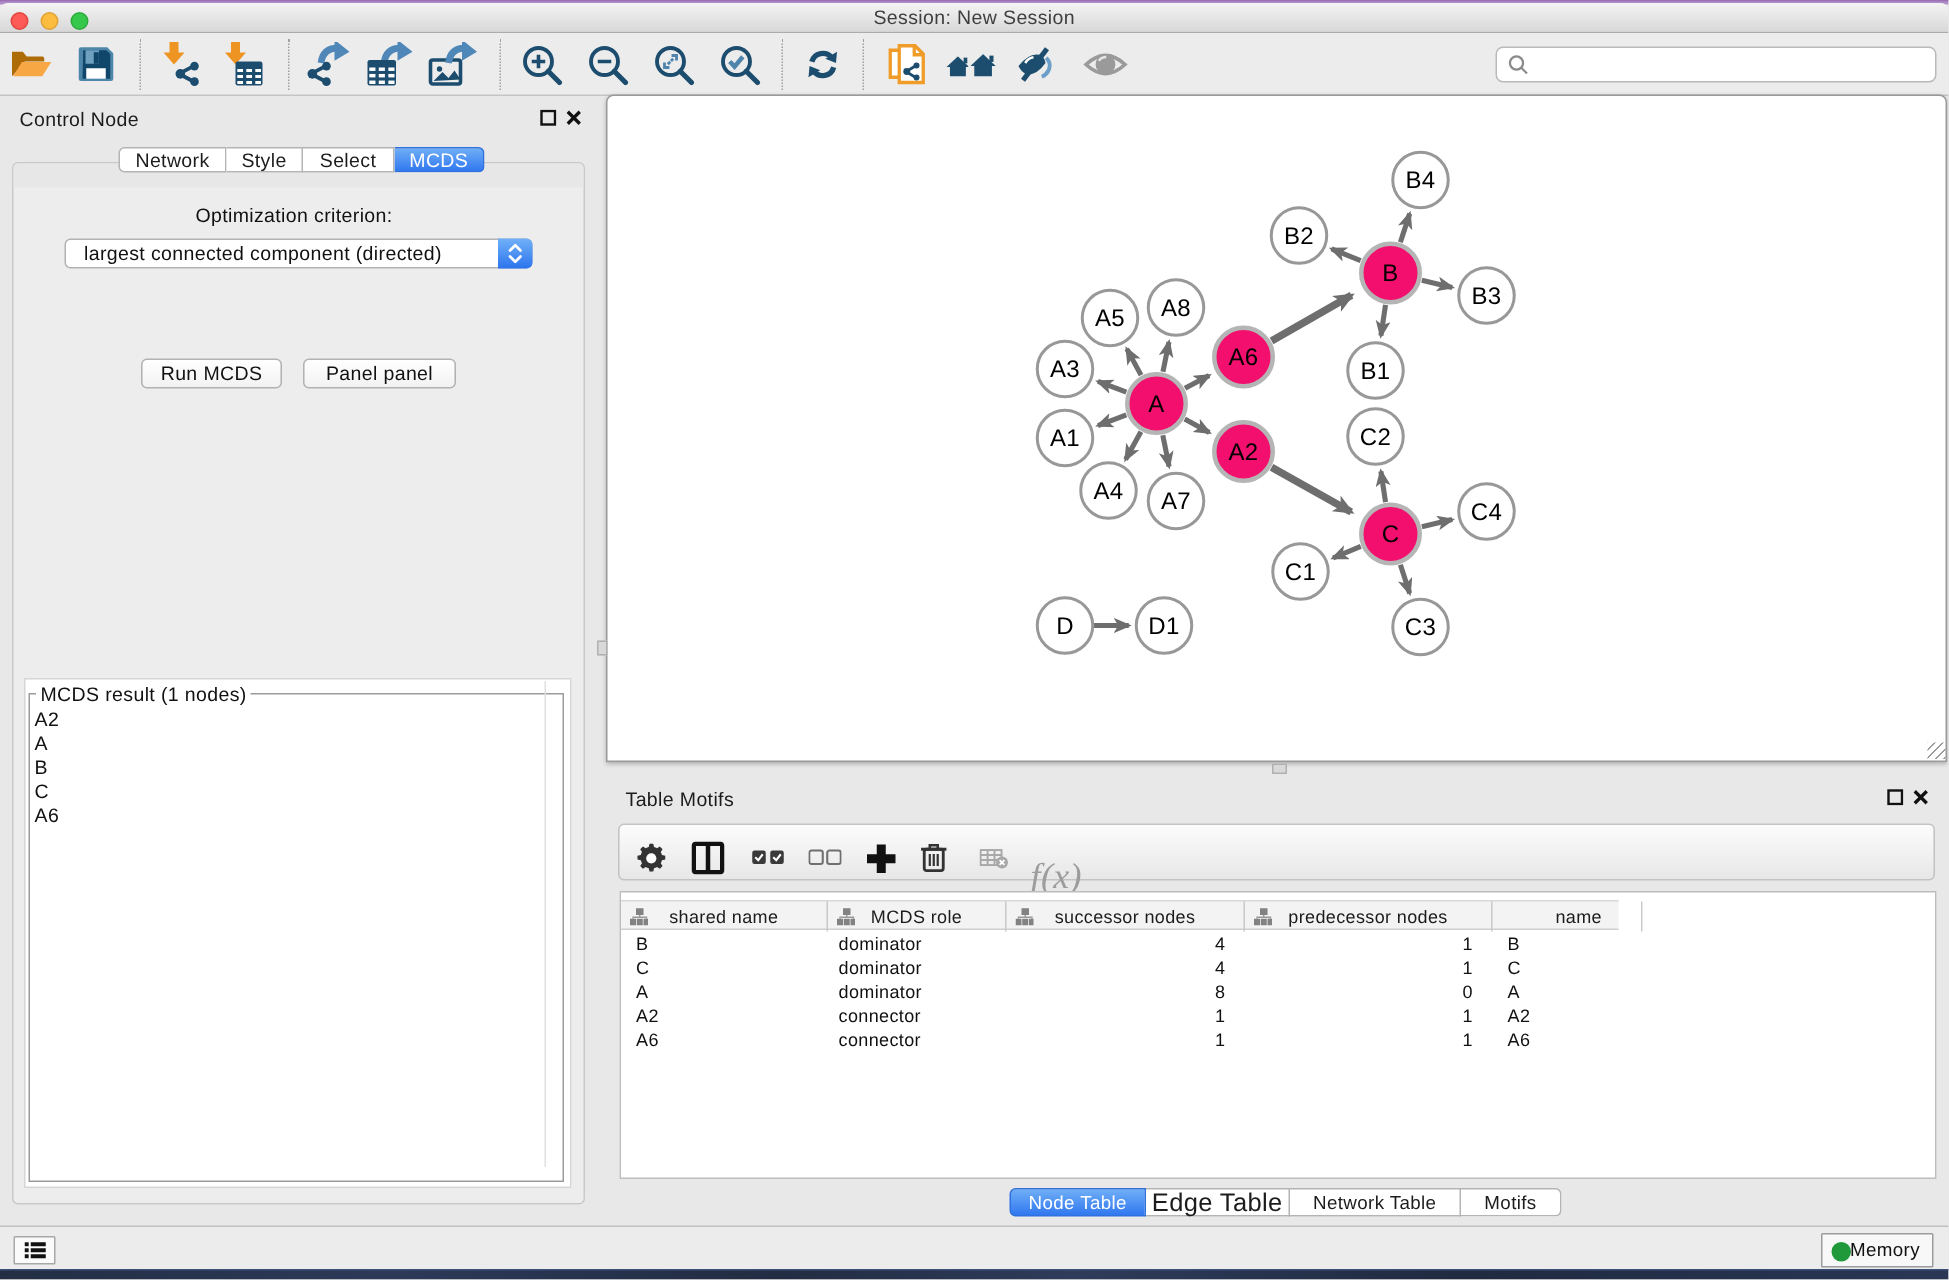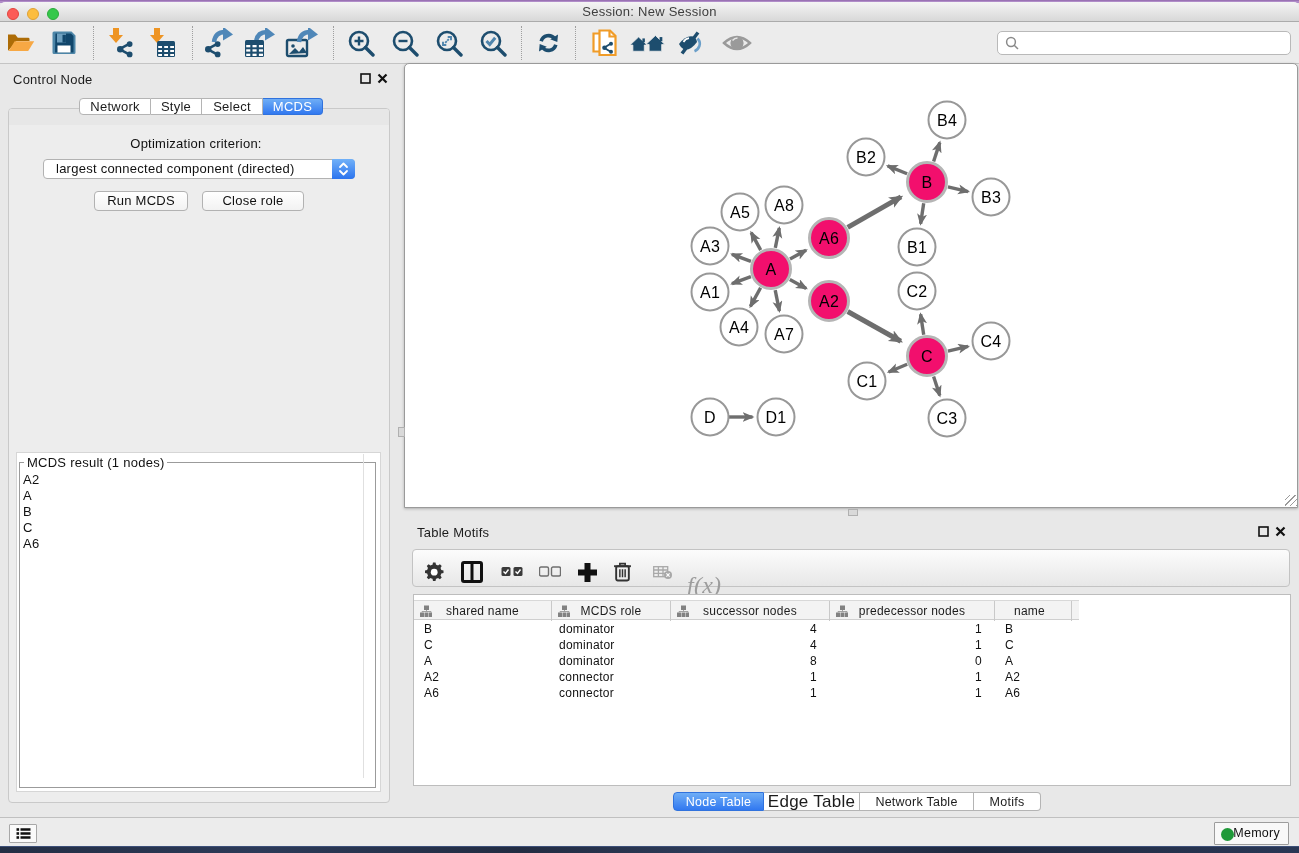--- a/index.html
+++ b/index.html
@@ -34,21 +34,21 @@
 #cpBand { left:9px; top:109px; width:380px; height:16px; background:#e7e7e7; border-radius:3px 3px 0 0;}
 .tabs { position:absolute; display:flex; }
 .tab { height:19px; line-height:18px; font-size:13px; color:#1c1c1c; background:#fff; border:1px solid #b4b4b4; border-left:none; text-align:center;}
 .tab.first { border-left:1px solid #b4b4b4; border-radius:4px 0 0 4px; }
 .tab.last { border-radius:0 4px 4px 0; }
 .tab.sel { background:linear-gradient(#6faef6,#3178f0); border-color:#3072dd; color:#fff; }
 #cpTabs { left:79px; top:98px; } #cpTabs .tab{height:17px;line-height:16px;}
 #optLabel { left:0px; top:136px; width:392px; text-align:center; font-size:13px; color:#111; }
 #dropdown { left:43px; top:159px; width:312px; height:20px; background:#fff; border:1px solid #b2b2b2; border-radius:4px; font-size:13px; color:#111; line-height:18px; padding-left:12px; }
 #ddBtn { right:-1px; top:-1px; width:23px; height:20px; border-radius:0 4px 4px 0; background:linear-gradient(#71b1f8,#2c74ee); position:absolute; }
-.btn { position:absolute; height:20px; background:linear-gradient(#ffffff,#f2f2f2); border:1px solid #b2b2b2; border-radius:4px; font-size:13px; color:#111; text-align:center; line-height:18px; }
+.btn { position:absolute; height:20px; background:linear-gradient(#ffffff,#f2f2f2); border:1px solid #b2b2b2; border-radius:4px; font-size:13px; color:#111; text-align:center; line-height:18px;margin-top:48px; }
 #runBtn { left:94px; top:191px; width:94px; }
 #closeBtn { left:202px; top:191px; width:102px; }
 #resBox { left:16px; top:452px; width:365px; height:340px; background:#fff; border:1px solid #d6d6d6;}
 #fieldset { position:absolute; left:2px; top:9px; width:357px; height:326px; border:1px solid #9b9b9b; }
 #legend { position:absolute; left:4px; top:-8px; background:#fff; padding:0 3px; font-size:13px; color:#111; }
 #resList { position:absolute; left:6px; top:19px; font-size:13px; color:#111; line-height:16px; }
 #resScroll { position:absolute; right:16px; top:1px; width:0px; height:324px; border-left:1px solid #e0e0e0; }
 
 
 #netwin { left:404px; top:63px; width:894px; height:445px; background:#fff; border:1px solid #9a9a9a; border-radius:5px 5px 0 0; box-shadow:0 1px 3px rgba(0,0,0,0.25); }
@@ -282,21 +282,21 @@
 <div class="abs" id="optLabel">Optimization criterion:</div>
 <div class="abs" id="dropdown">largest connected component (directed)
   <div id="ddBtn">
       <svg width="23" height="20" viewBox="0 0 23 20">
         <path d="M8 8 L11.5 4.5 L15 8" fill="none" stroke="#fff" stroke-width="1.8" stroke-linecap="round" stroke-linejoin="round"></path>
         <path d="M8 12 L11.5 15.5 L15 12" fill="none" stroke="#fff" stroke-width="1.8" stroke-linecap="round" stroke-linejoin="round"></path>
       </svg>
     </div>
 </div>
 <div class="btn" id="runBtn">Run MCDS</div>
-<div class="btn" id="closeBtn">Close role</div>
+<div class="btn" id="closeBtn">Panel panel</div>
 <div class="abs" id="resBox">
   <div id="fieldset">
       <div id="legend">MCDS result (1 nodes)</div>
     </div>
   <div id="resList">A2<br>A<br>B<br>C<br>A6</div>
   <div id="resScroll"></div>
 </div>
 
 <div class="abs" id="netwin">
   <div id="graph">
@@ -457,21 +457,21 @@
         </svg>successor nodes</div>
       <div class="th" style="left:416px;width:165px"><svg style="position:absolute;left:6px;top:4px" width="12" height="12" viewBox="0 0 12 12">
           <g fill="#828282">
             <rect x="4" y="0.5" width="5" height="4.5"></rect>
             <rect x="0" y="7.5" width="4" height="4.5"></rect>
             <rect x="4.5" y="7.5" width="4" height="4.5"></rect>
             <rect x="9" y="7.5" width="4" height="4.5"></rect>
           </g>
           <path d="M6.5 5 v1.5 M2 7.5 v-1 h9 v1" stroke="#999" stroke-width="0.9" fill="none"></path>
         </svg>predecessor nodes</div>
-      <div class="th" style="left:574px;width:84px">name</div>
+      <div class="th" style="left:597px;width:84px">name</div>
     </div>
     <div class="rowtxt" style="left:10px;top:27px">B</div>
     <div class="rowtxt" style="left:145px;top:27px">dominator</div>
     <div class="rowtxt" style="left:257px;top:27px;width:146px;text-align:right">4</div>
     <div class="rowtxt" style="left:416px;top:27px;width:152px;text-align:right">1</div>
     <div class="rowtxt" style="left:591px;top:27px">B</div>
     <div class="rowtxt" style="left:10px;top:43px">C</div>
     <div class="rowtxt" style="left:145px;top:43px">dominator</div>
     <div class="rowtxt" style="left:257px;top:43px;width:146px;text-align:right">4</div>
     <div class="rowtxt" style="left:416px;top:43px;width:152px;text-align:right">1</div>

